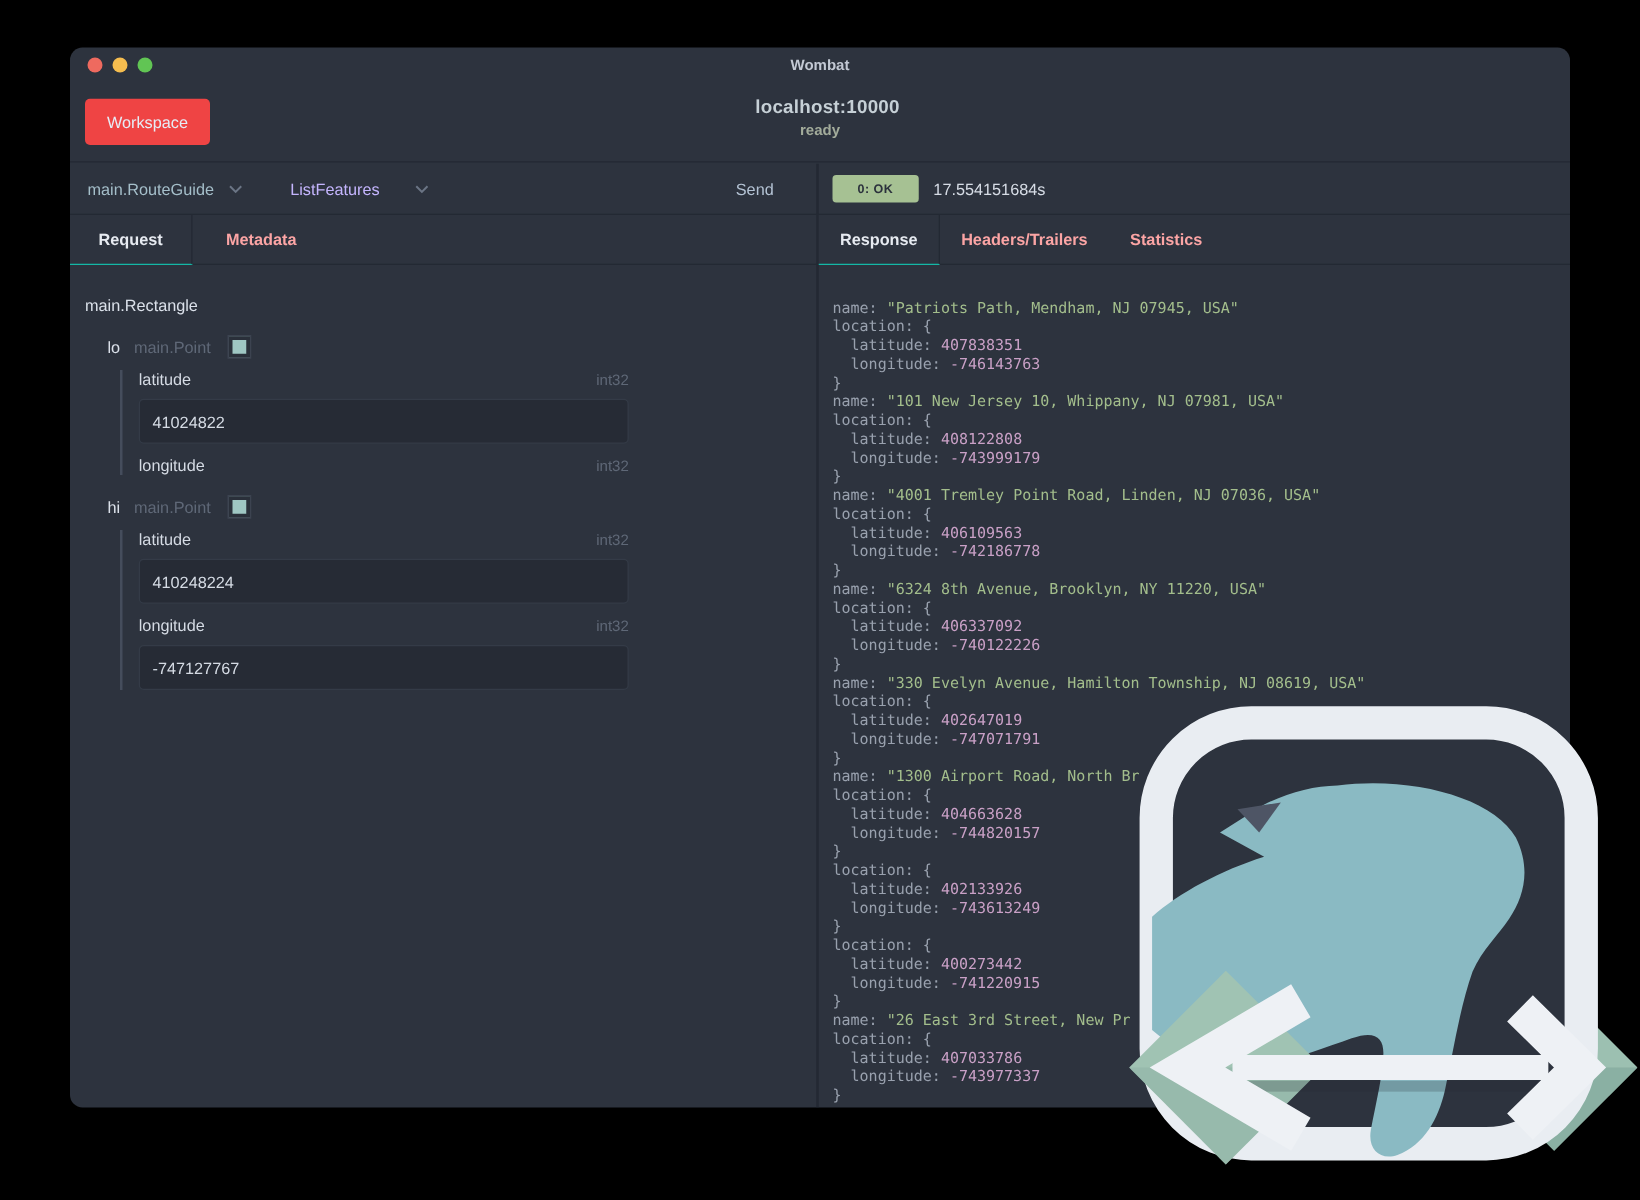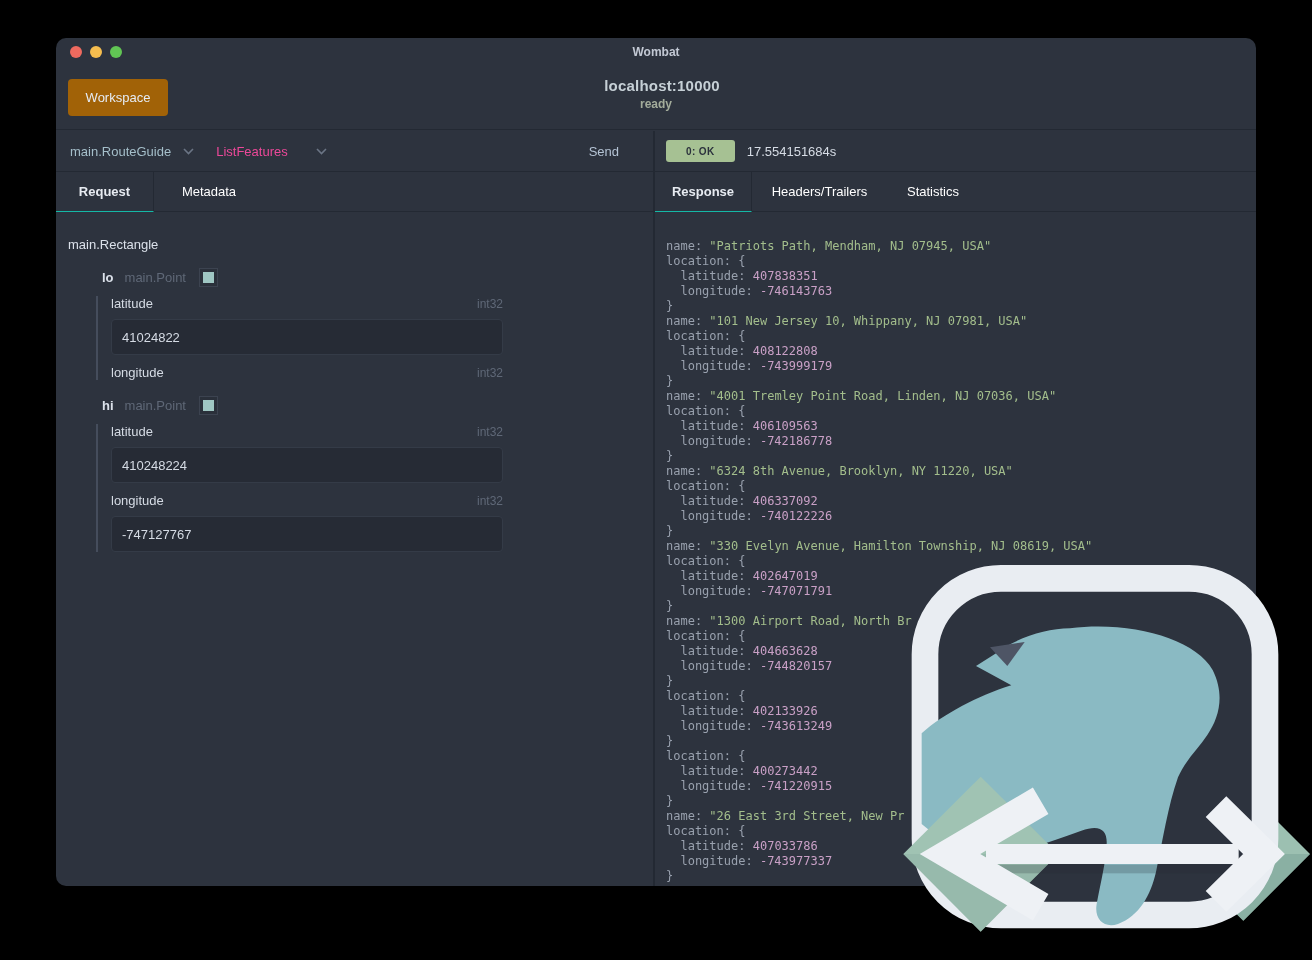--- a/index.html
+++ b/index.html
@@ -12,54 +12,54 @@
   
   .titlebar { height:28px; position:relative; display:flex; align-items:center; justify-content:center; }
   .lights { position:absolute; left:14px; top:8px; display:flex; gap:8px; }
   .light { width:12px; height:12px; border-radius:50%; }
   .light.red { background:#ee6a5f; } .light.yellow { background:#f5bd4f; } .light.green { background:#61c554; }
   .win-title { font-size:12px; font-weight:700; color:#c3c9d4; }
 
   
   .header { height:64px; position:relative; border-bottom:1px solid #232933; }
   .workspace-btn { position:absolute; left:12px; top:13px; width:100px; height:37px;
-                   background:#a16207; border-radius:4px; color:#e6ecf5; font-size:13px;
+                   background:#ef4444; border-radius:4px; color:#e6ecf5; font-size:13px;
                    display:flex; align-items:center; justify-content:center; cursor:pointer; }
   .conn { position:absolute; left:0; right:0; top:11px; text-align:center; }
   .conn-target { font-size:15px; font-weight:700; color:#c6d0d6; letter-spacing:.2px;padding-left:12px; }
   .conn-status { font-size:12px; font-weight:600; color:#a3ac9b; margin-top:3px; }
 
   
   .main { position:absolute; top:93px; bottom:0; left:0; right:0; display:flex; }
   .left-panel { width:599px; border-right:2px solid #232933; position:relative; display:flex; flex-direction:column; }
   .right-panel { flex:1; position:relative; display:flex; flex-direction:column; }
 
   .bar { height:41px; border-bottom:1px solid #232933; display:flex; align-items:center; flex:none; }
   .svc-label { margin-left:14px; font-size:13px; color:#a5bfca; cursor:pointer; }
   .chev { margin-left:12px; display:inline-flex; cursor:pointer; }
-  .method-label { margin-left:22px; font-size:13px; color:#ec4899; cursor:pointer; }
+  .method-label { margin-left:38px; font-size:13px; color:#c4b5fd; cursor:pointer; }
   .spacer { flex:1; }
   .send-btn { margin-right:34px; font-size:13px; color:#b4c3d4; cursor:pointer; }
 
   .badge { margin-left:11px; height:22px; padding:0 20px; background:#a6c193; border-radius:3px;
            display:flex; align-items:center; font-size:10px; font-weight:700; color:#2b313c; letter-spacing:.4px; }
   .duration { margin-left:12px; font-size:13px; color:#d6dce5; }
 
   
   .tabs { height:40px; border-bottom:1px solid #232933; display:flex; flex:none; }
-  .tab { display:flex; align-items:center; justify-content:center; font-size:13px; color:#ffffff; cursor:pointer; }
+  .tab { display:flex; align-items:center; justify-content:center; font-size:13px; color:#fca5a5; cursor:pointer;font-weight:bold; }
   .tab.active { color:#e7ebf1; font-weight:700; background:#2d333e; border-right:1px solid #232933;
                 margin-bottom:-1px; border-bottom:1px solid #14b8a6; }
 
   
   .form { padding:18px 12px 0 12px; font-size:13px; color:#dbe1ea; }
   .msg-type { margin:7px 0 0 0; }
   .group { margin-top:17px; }
   .group-head { display:flex; align-items:center; margin-left:18px; }
-  .group-name { font-weight:700;margin-left:16px; }
+  .group-name { font-weight:400; }
   .group-type { color:#5f6877; margin-left:11px; }
   .checkbox { width:17px; height:17px; background:#9fc7c3; border:3px solid #2a303a;
               outline:1px solid #3c4350; margin-left:14px; cursor:pointer; }
   .group-fields { margin:10px 0 0 28px; border-left:2px solid #454d5c; padding-left:13px; width:407px; }
   .field-head { display:flex; justify-content:space-between; align-items:baseline; margin:10px 0 8px; }
   .field-label { color:#d5dbe4; }
   .field-type { color:#5f6877; font-size:12px; }
   .input { height:36px; background:#262b35; border:1px solid #343b47; border-radius:4px;
            display:flex; align-items:center; padding:0 10px; color:#d5dbe4; font-size:13px;
            margin-bottom:10px; cursor:text; }

